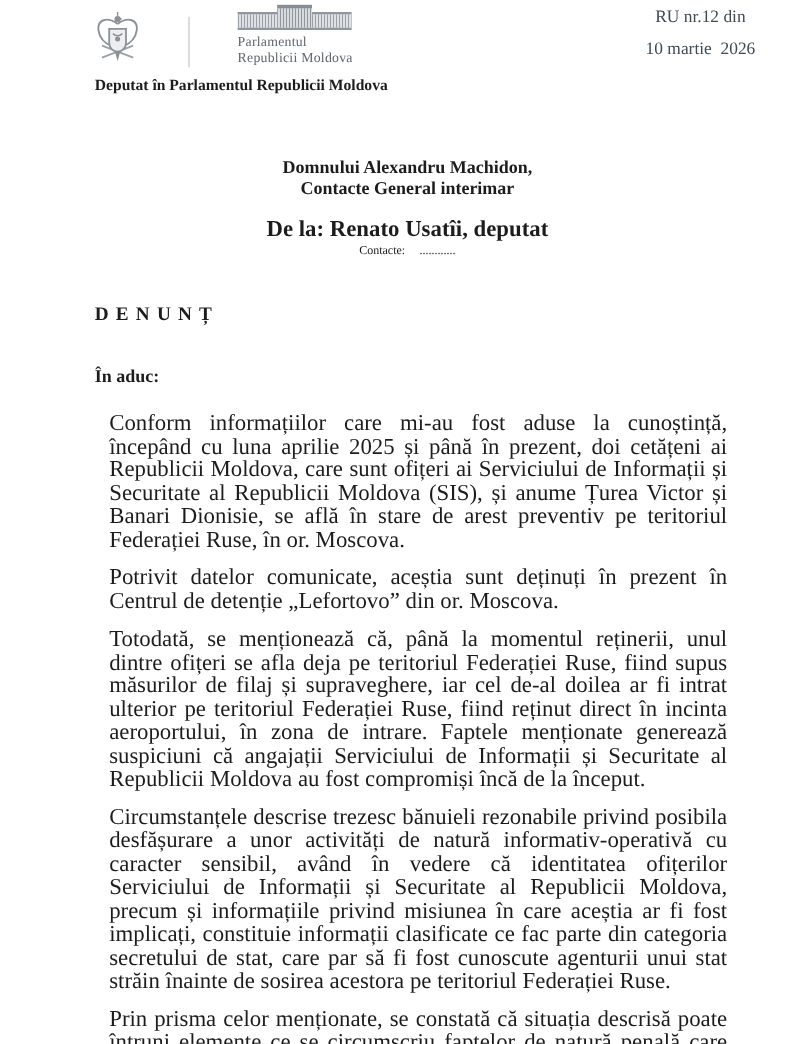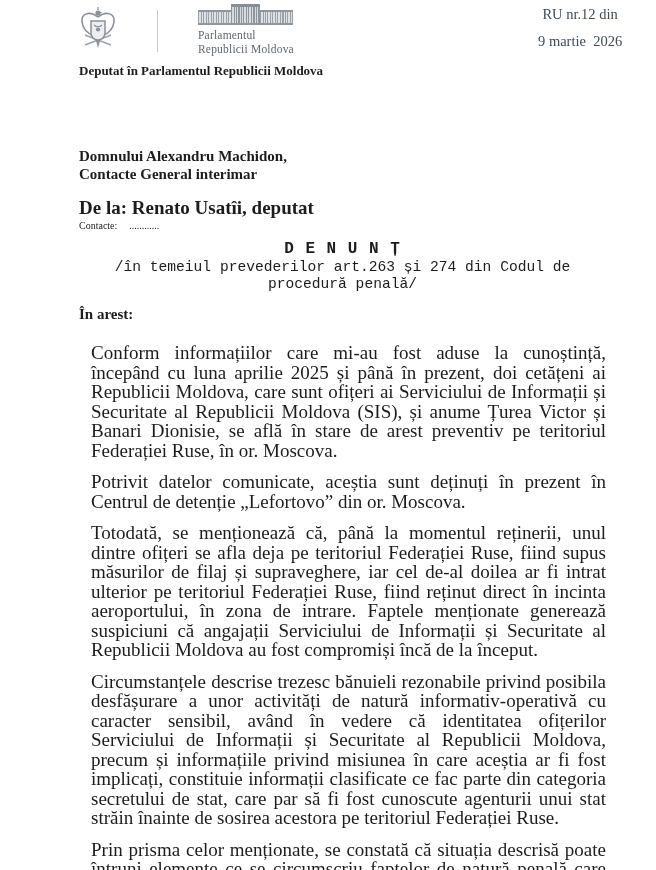--- a/index.html
+++ b/index.html
@@ -6,48 +6,48 @@
   .page{
     position:relative;
     width:656px;height:870px;
     margin:0 auto;
     background:var(--page-bg,#ffffff);
     font-family:"Liberation Serif", serif;
     color:var(--body-text,#1c1c1c);
     overflow:hidden;
   }
   
-  .logo-group{position:absolute;top:4px;left:79px;display:flex;align-items:center;gap:31px;}
+  .logo-group{position:absolute;top:4px;left:79px;display:flex;align-items:flex-end;gap:31px;}
   .emblem{display:block;}
   .logo-divider{width:1px;height:42px;background:#c2c7cb;margin:1px 9px 0 9px;}
   .logo-right{display:flex;flex-direction:column;}
   .building-icon{position:relative;width:95px;height:21px;margin-bottom:4px;}
   .b-wing{position:absolute;bottom:2px;height:11px;width:33px;
     background:repeating-linear-gradient(90deg,#99a0a7 0 1px,#dfe2e5 1px 2.5px);
     border-top:2px solid #8f969d;}
   .b-wing.left{left:0}.b-wing.right{right:0}
   .b-center{position:absolute;bottom:2px;left:33px;width:29px;height:16px;
     background:repeating-linear-gradient(90deg,#8f969d 0 1px,#d8dbde 1px 2.5px);
     border-top:3px solid #868d94;}
   .b-base{position:absolute;bottom:0;left:0;right:0;height:2px;background:#8f969d;}
   .org-name{font-size:11.5px;line-height:13.5px;color:var(--logo-text,#5d666e);letter-spacing:.2px;}
   .ref-block{position:absolute;top:6px;left:538px;color:var(--ref-text,#3d4a57);font-size:14.5px;}
   .ref-line{white-space:pre-wrap;line-height:17px;text-align:center;}
   .ref-line + .ref-line{margin-top:10px;}
   
   .sender-title{position:absolute;top:62px;left:79px;width:262px;
     font-weight:bold;font-size:13px;line-height:18px;}
   
-  .addressee{position:absolute;top:132px;left:79px;width:521px;text-align:left;margin-top:16px;}
+  .addressee{position:absolute;top:132px;left:79px;width:521px;text-align:center;}
   .addr-line{font-weight:bold;font-size:15px;line-height:17.5px;}
   .from-line{font-weight:bold;font-size:19px;line-height:17.5px;margin-top:16px;}
   .contact-line{font-size:10px;line-height:17.5px;}
   .contact-line .dots{margin-left:12px;}
   
-  .title-block{position:absolute;top:240px;left:79px;width:527px;text-align:center;font-family:Liberation Mono, monospace;}
+  .title-block{position:absolute;top:254px;left:79px;width:527px;}
   .doc-title{font-weight:bold;font-size:16px;line-height:18px;letter-spacing:1px;}
   .doc-subtitle{font-size:14.6px;line-height:17px;margin-top:1px;}
   
   .body-block{position:absolute;top:306px;left:79px;width:527px;}
   .section-heading{font-weight:bold;font-size:15px;line-height:17px;margin:0 0 20px 0;}
   .body-block p{margin:0 0 12px 12px;font-size:19px;line-height:19.5px;text-align:justify;}
 </style>
 </head>
 <body>
 
@@ -76,41 +76,40 @@
         <span class="b-wing right"></span>
         <span class="b-base"></span>
       </div>
       <div class="org-name">Parlamentul</div>
       <div class="org-name">Republicii Moldova</div>
     </div>
   </div>
 
   <div class="ref-block">
     <div class="ref-line">RU nr.12 din</div>
-    <div class="ref-line">9 martie  2026</div>
+    <div class="ref-line">10 martie  2026</div>
   </div>
 
   <div class="sender-title">Deputat în Parlamentul Republicii Moldova</div>
 
   <div class="addressee">
     <div class="addr-line">Domnului Alexandru Machidon,</div>
     <div class="addr-line">Contacte General interimar</div>
     <div class="from-line">De la: Renato Usatîi, deputat</div>
     <div class="contact-line">
       <span>Contacte:</span><span class="dots">............</span>
     </div>
   </div>
 
   <div class="title-block">
     <div class="doc-title">D E N U N Ț</div>
-    <div class="doc-subtitle">/în temeiul prevederilor art.263 și 274 din Codul de procedură penală/</div>
   </div>
 
   <div class="body-block">
-    <div class="section-heading">În arest:</div>
+    <div class="section-heading">În aduc:</div>
     <p>Conform informațiilor care mi-au fost aduse la cunoștință, începând cu luna aprilie 2025 și până în prezent, doi cetățeni ai Republicii Moldova, care sunt ofițeri ai Serviciului de Informații și Securitate al Republicii Moldova (SIS), și anume Țurea Victor și Banari Dionisie, se află în stare de arest preventiv pe teritoriul Federației Ruse, în or. Moscova.</p>
     <p>Potrivit datelor comunicate, aceștia sunt deținuți în prezent în Centrul de detenție „Lefortovo” din or. Moscova.</p>
     <p>Totodată, se menționează că, până la momentul reținerii, unul dintre ofițeri se afla deja pe teritoriul Federației Ruse, fiind supus măsurilor de filaj și supraveghere, iar cel de-al doilea ar fi intrat ulterior pe teritoriul Federației Ruse, fiind reținut direct în incinta aeroportului, în zona de intrare. Faptele menționate generează suspiciuni că angajații Serviciului de Informații și Securitate al Republicii Moldova au fost compromiși încă de la început.</p>
     <p>Circumstanțele descrise trezesc bănuieli rezonabile privind posibila desfășurare a unor activități de natură informativ-operativă cu caracter sensibil, având în vedere că identitatea ofițerilor Serviciului de Informații și Securitate al Republicii Moldova, precum și informațiile privind misiunea în care aceștia ar fi fost implicați, constituie informații clasificate ce fac parte din categoria secretului de stat, care par să fi fost cunoscute agenturii unui stat străin înainte de sosirea acestora pe teritoriul Federației Ruse.</p>
     <p>Prin prisma celor menționate, se constată că situația descrisă poate întruni elemente ce se circumscriu faptelor de natură penală care aduc atingere securității statului, inclusiv acțiunilor subversive manifestate prin culegerea și transmiterea către un stat străin sau către agentura acestuia a unor informații ce constituie secret de stat.</p>
   </div>
 
 </div>
 
 </body></html>

